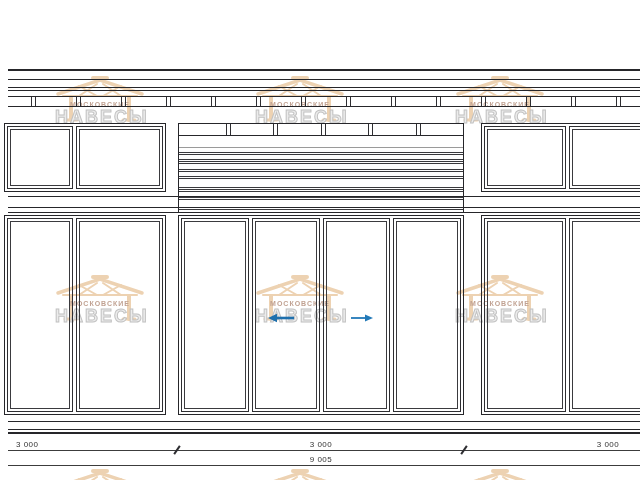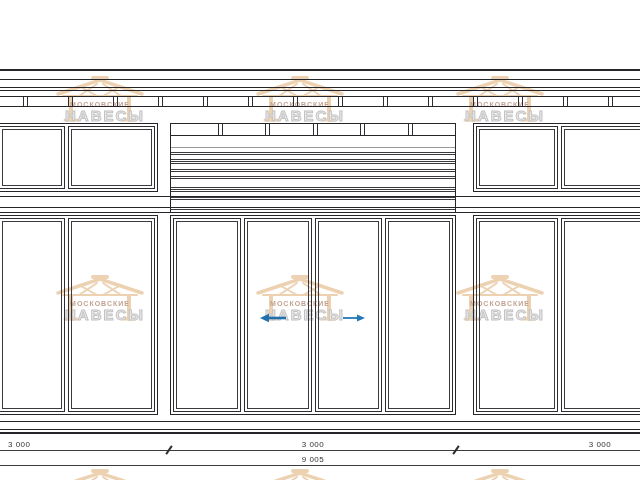--- a/index.html
+++ b/index.html
@@ -2,42 +2,42 @@
 <html><head>
 <meta charset="utf-8">
 <style>
   html,body{margin:0;padding:0;background:#ffffff;}
   #sheet{
     position:relative;width:640px;height:480px;background:#ffffff;
     overflow:hidden;font-family:"Liberation Sans","DejaVu Sans",sans-serif;
   }
   
   #wm-layer{position:absolute;inset:0;z-index:0;}
-  #draw-layer{position:absolute;inset:0;z-index:1;}
+  #draw-layer{position:absolute;inset:0;z-index:1;margin-left:8px;}
   
   .hl{position:absolute;left:0;width:640px;background:#26262a;}
   
   .post{position:absolute;width:5px;border-left:1px solid #2e2e32;border-right:1px solid #2e2e32;box-sizing:border-box;}
   
   .framebox{position:absolute;border:1px solid #26262a;box-sizing:border-box;background:transparent;}
   .cellrow{position:absolute;inset:2px;display:flex;gap:3px;}
   .cell{border:1px solid #2e2e32;box-sizing:border-box;position:relative;flex:1 1 auto;}
   .cell .inner{position:absolute;inset:2px;border:1px solid #3a3a3e;}
   
   .louver{position:absolute;left:0;width:100%;height:1px;background:#3a3a3e;}
   
   .dimtext{position:absolute;font-size:8px;color:#333;white-space:nowrap;text-align:center;width:40px;letter-spacing:0.5px;}
   .dimline{position:absolute;left:0;width:640px;height:1px;background:#3c3c3c;}
   .dimtick{position:absolute;width:10px;height:2px;background:#2e2e32;transform:rotate(-55deg);}
   
   .wm-tile{position:absolute;width:90px;height:56px;}
   .wm-line1{position:absolute;left:0;right:0;top:26px;text-align:center;
     font-size:7px;font-weight:bold;letter-spacing:1px;color:#c1a292;}
   .wm-line2{position:absolute;left:0;right:0;top:32px;text-align:right;
-    font-size:15px;font-weight:bold;letter-spacing:2px;color:#ececec;
+    font-size:18px;font-weight:bold;letter-spacing:2px;color:#ececec;
     -webkit-text-stroke:1px #c2c2c2;}
   .arrow-svg{position:absolute;}
 </style>
 </head>
 <body>
 
 <div id="sheet">
 
   <div id="wm-layer">
       <div class="wm-tile" style="left: 55px; top: 75px;"><svg width="90" height="50" viewBox="0 0 90 50">

